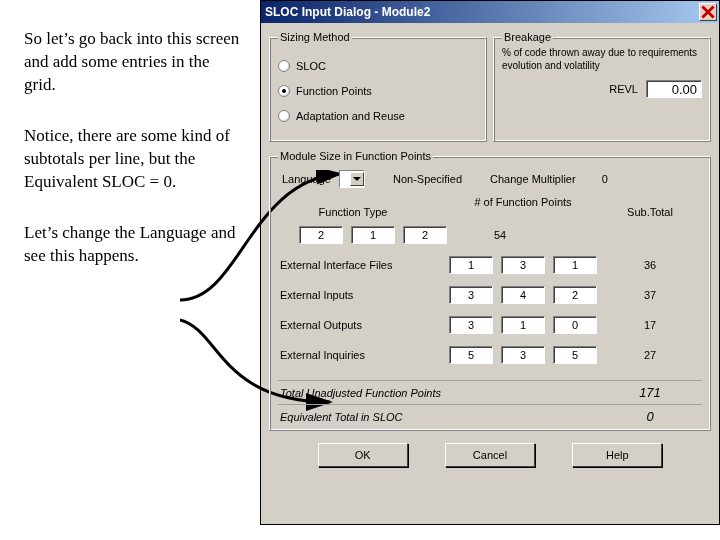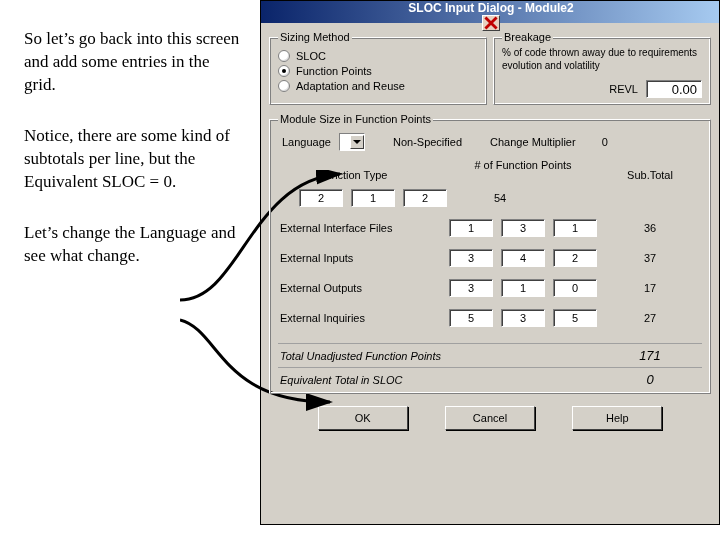--- a/index.html
+++ b/index.html
@@ -30,21 +30,20 @@
   .titlebar {
     height: 22px;
     background: linear-gradient(to right, #0a246a, #a6caf0);
     color: #fff;
     font-weight: bold;
     font-size: 12px;
     display: flex;
     align-items: center;
     padding: 0 2px 0 4px;
     justify-content: space-between;
-    flex-direction: column;
   }
   .close {
     width: 18px; height: 18px;
     background: #e8d0c0;
     border: 1px solid #fff;
     border-right-color: #404040;
     border-bottom-color: #404040;
     display: flex;
     align-items: center; justify-content: center;
   }
@@ -59,21 +58,21 @@
     padding: 4px 8px 6px 8px;
     position: relative;
   }
   fieldset > legend {
     font-size: 11px;
     padding: 0 2px;
     background: #d4d0c8;
   }
   .row-top { display: flex; gap: 6px; }
   .row-top fieldset { flex: 1; }
-  .radio-row { display: flex; align-items: center; gap: 6px; margin: 3px 0; }
+  .radio-row { display: flex; align-items: center; gap: 6px; margin: 13px 0; }
   .radio {
     width: 12px; height: 12px; border-radius: 50%;
     background: #fff;
     border: 1px solid #808080;
     box-shadow: inset -1px -1px 0 #dfdfdf;
     display: flex; align-items: center; justify-content: center;
   }
   .radio.sel::after {
     content: ""; width: 4px; height: 4px; border-radius: 50%; background: #000;
   }
@@ -146,21 +145,21 @@
     cursor: default;
   }
   .arrow-svg { position: absolute; left: 180px; top: 170px; pointer-events: none; }
 </style>
 </head>
 <body>
 
 <div class="left">
   <p>So let’s go back into this screen and add some entries in the grid.</p>
   <p>Notice, there are some kind of subtotals per line, but the Equivalent SLOC = 0.</p>
-  <p>Let’s change the Language and see what change.</p>
+  <p>Let’s change the Language and see this happens.</p>
 </div>
 
 <svg class="arrow-svg" width="170" height="260">
   <defs>
     <marker id="ah" markerWidth="10" markerHeight="10" refX="8" refY="3" orient="auto">
       <path d="M0,0 L0,6 L9,3 z" fill="#000"></path>
     </marker>
   </defs>
   <path d="M 0 130 C 60 130 70 10 160 4" stroke="#000" stroke-width="3" fill="none" marker-end="url(#ah)"></path>
   <path d="M 0 150 C 40 160 40 232 150 232" stroke="#000" stroke-width="3" fill="none" marker-end="url(#ah)"></path>

